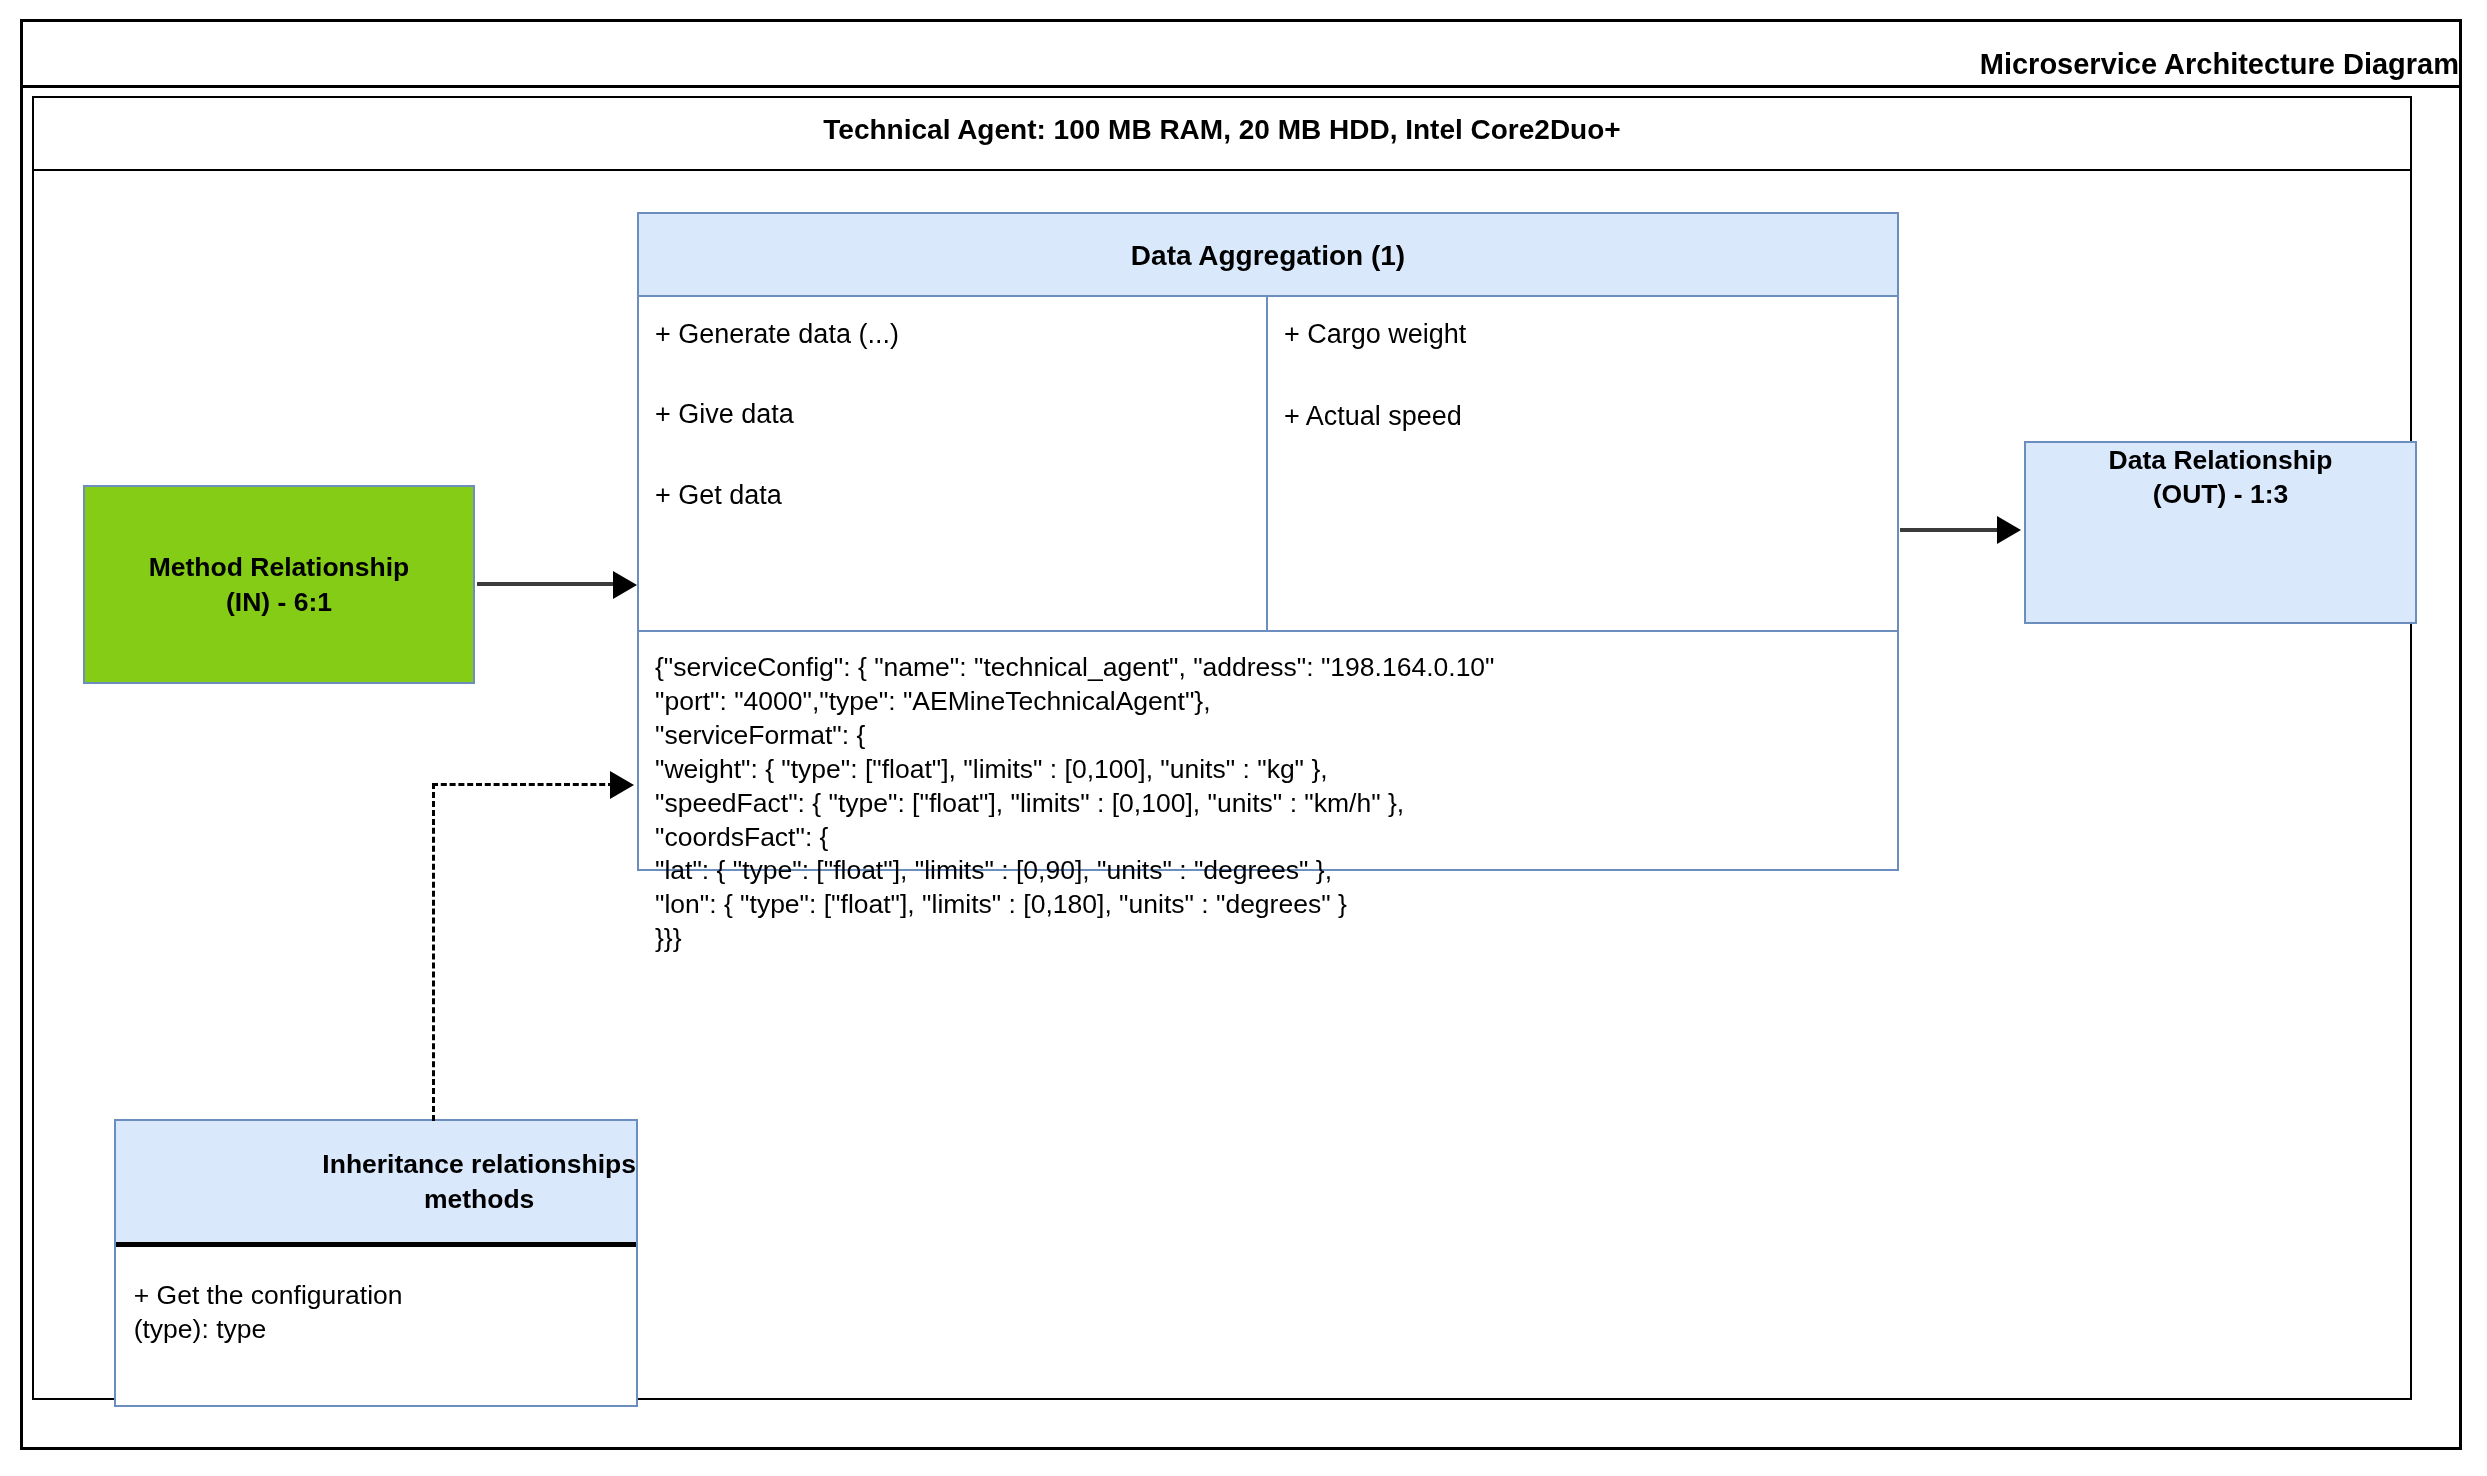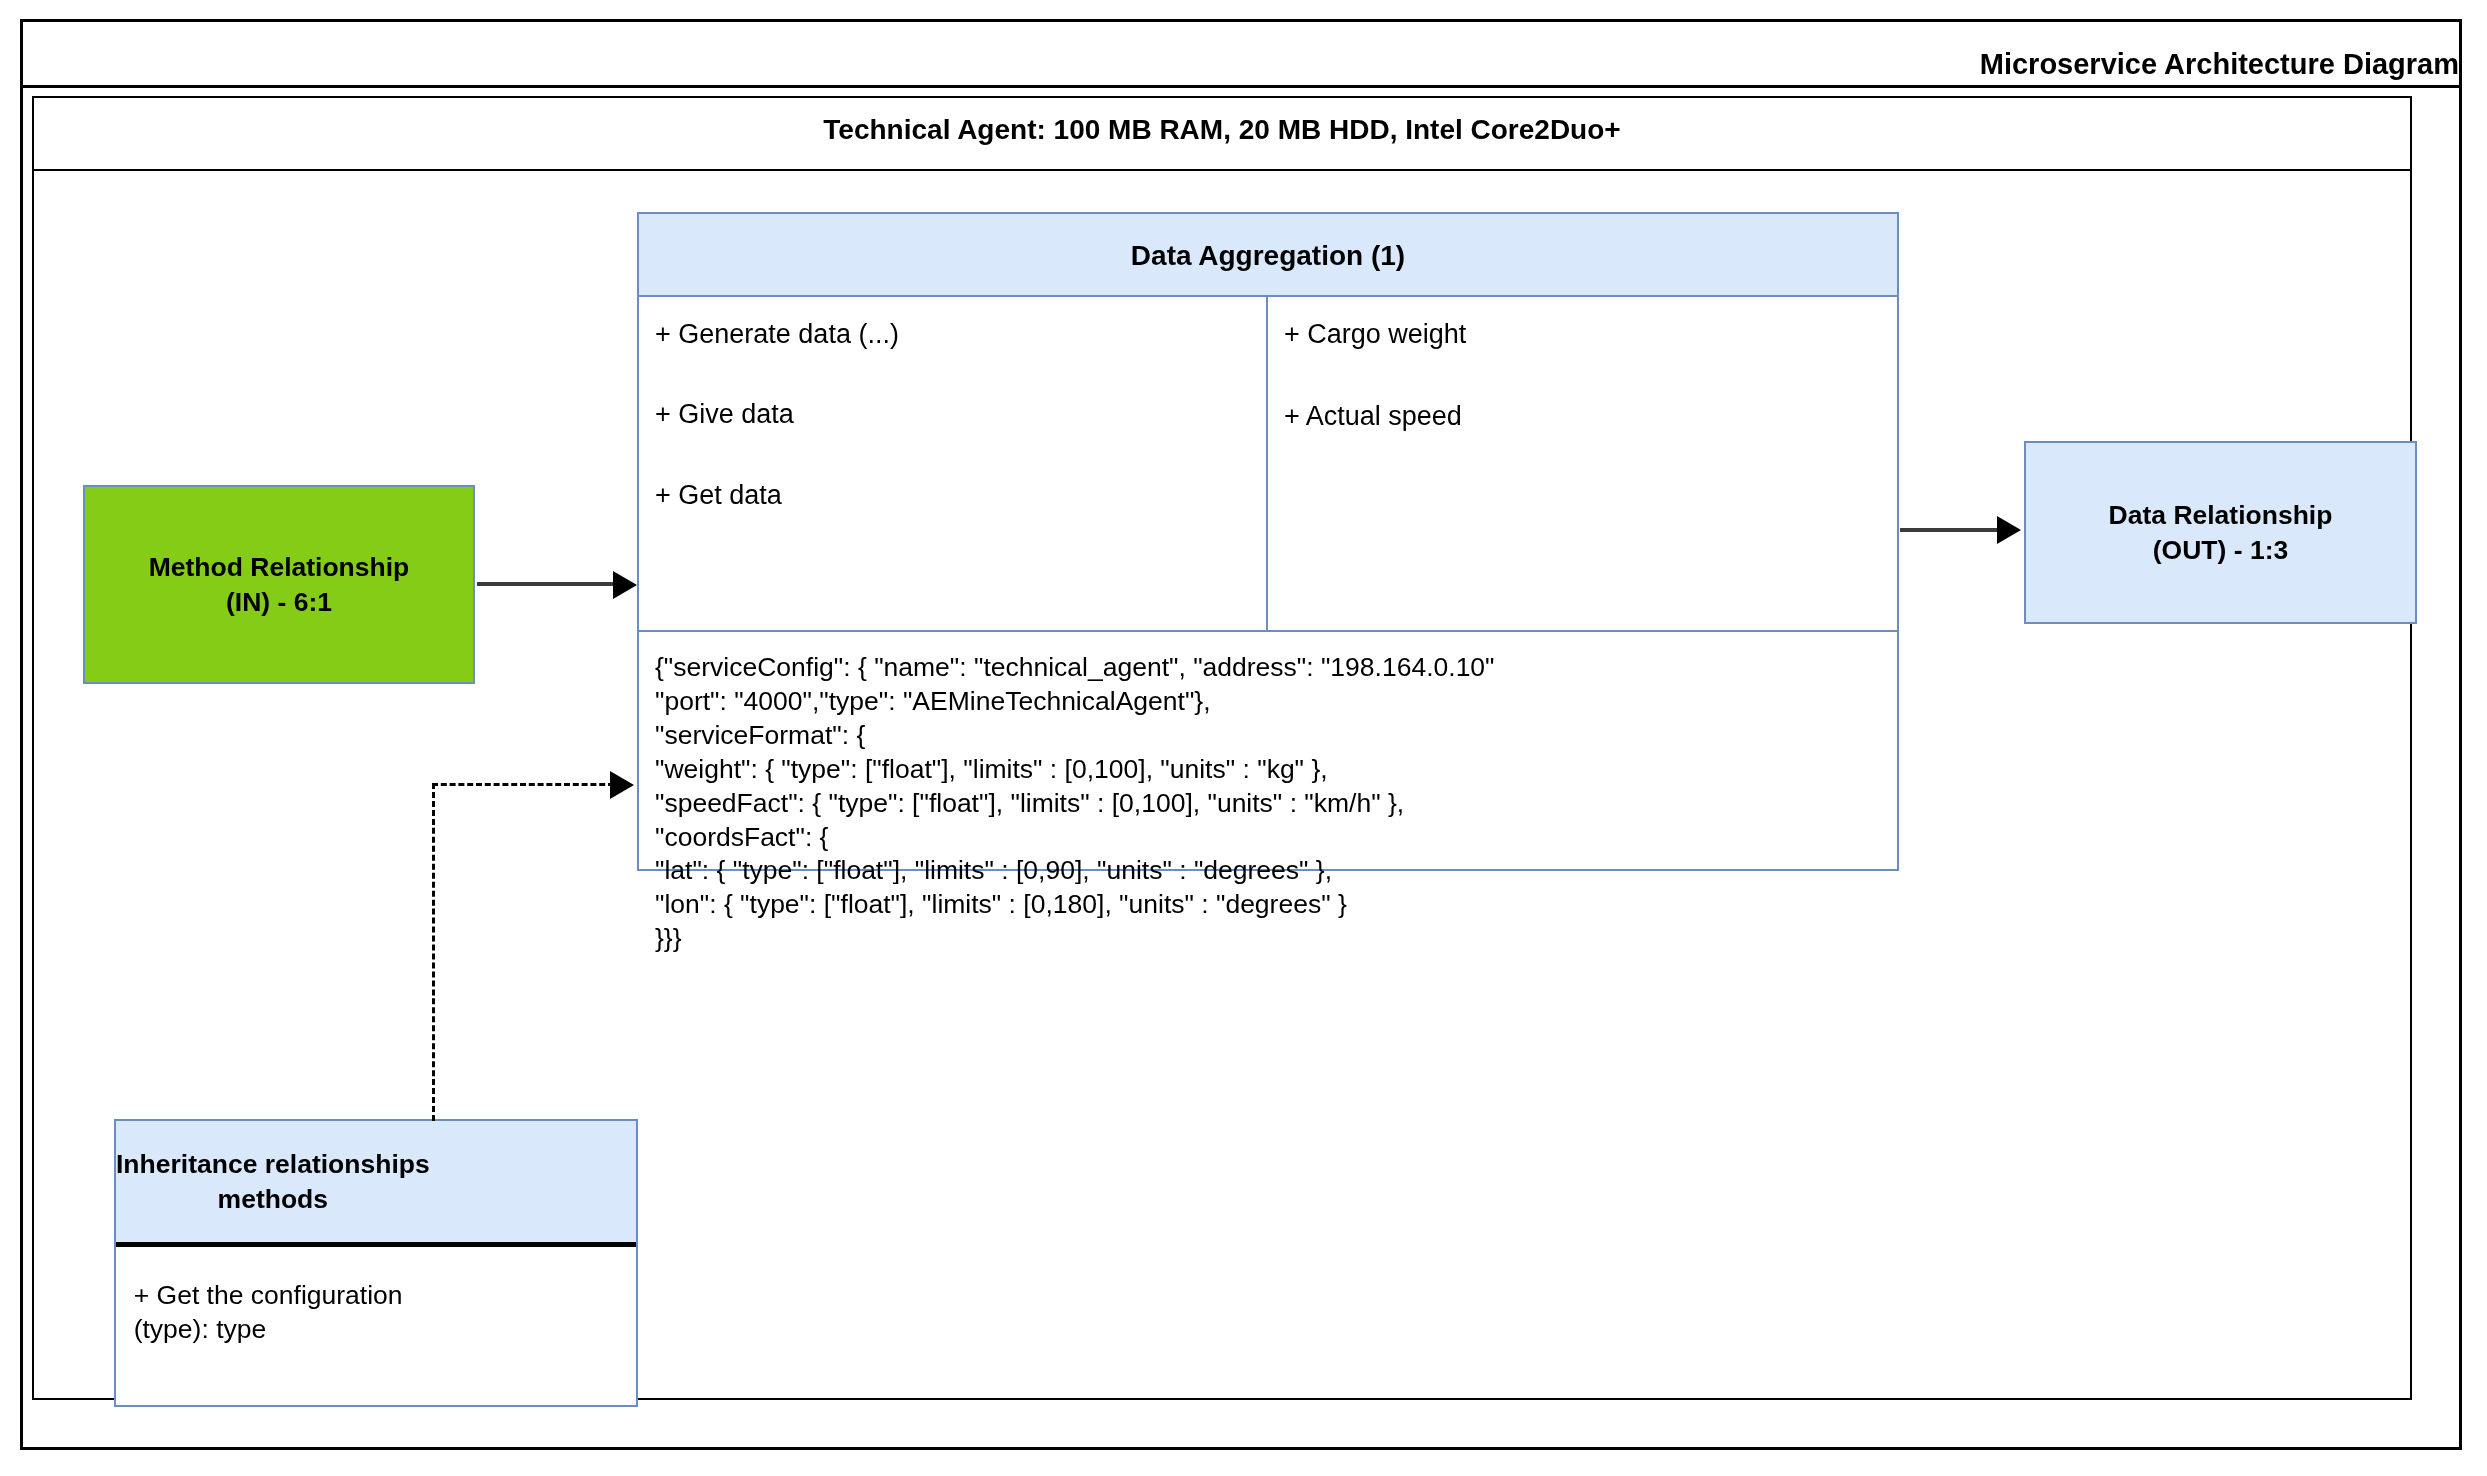--- a/index.html
+++ b/index.html
@@ -154,39 +154,39 @@
   
   #data-relationship-box {
     left: 2024px;
     top: 441px;
     width: 393px;
     height: 183px;
   }
   #data-relationship-box .uml-header {
     height: 100%;
     display: flex;
-    align-items: center;
+    align-items: flex-start;
     justify-content: center;
     font-size: 26.5px;
     line-height: 1.3;
     background: #dae8fc;
   }
 
   
   #inheritance-box {
     left: 114px;
     top: 1119px;
     width: 524px;
     height: 288px;
   }
   #inheritance-box .uml-header {
     height: 126px;
     display: flex;
     align-items: center;
-    justify-content: flex-start;
+    justify-content: flex-end;
     font-size: 26.5px;
     line-height: 1.3;
     text-align: center;
     border-bottom: 5.1px solid #000000;
   }
   #inheritance-box .inh-body {
     padding: 31px 17.7px 0 17.7px;
     box-sizing: border-box;
     font-size: 26.5px;
     line-height: 1.3;

